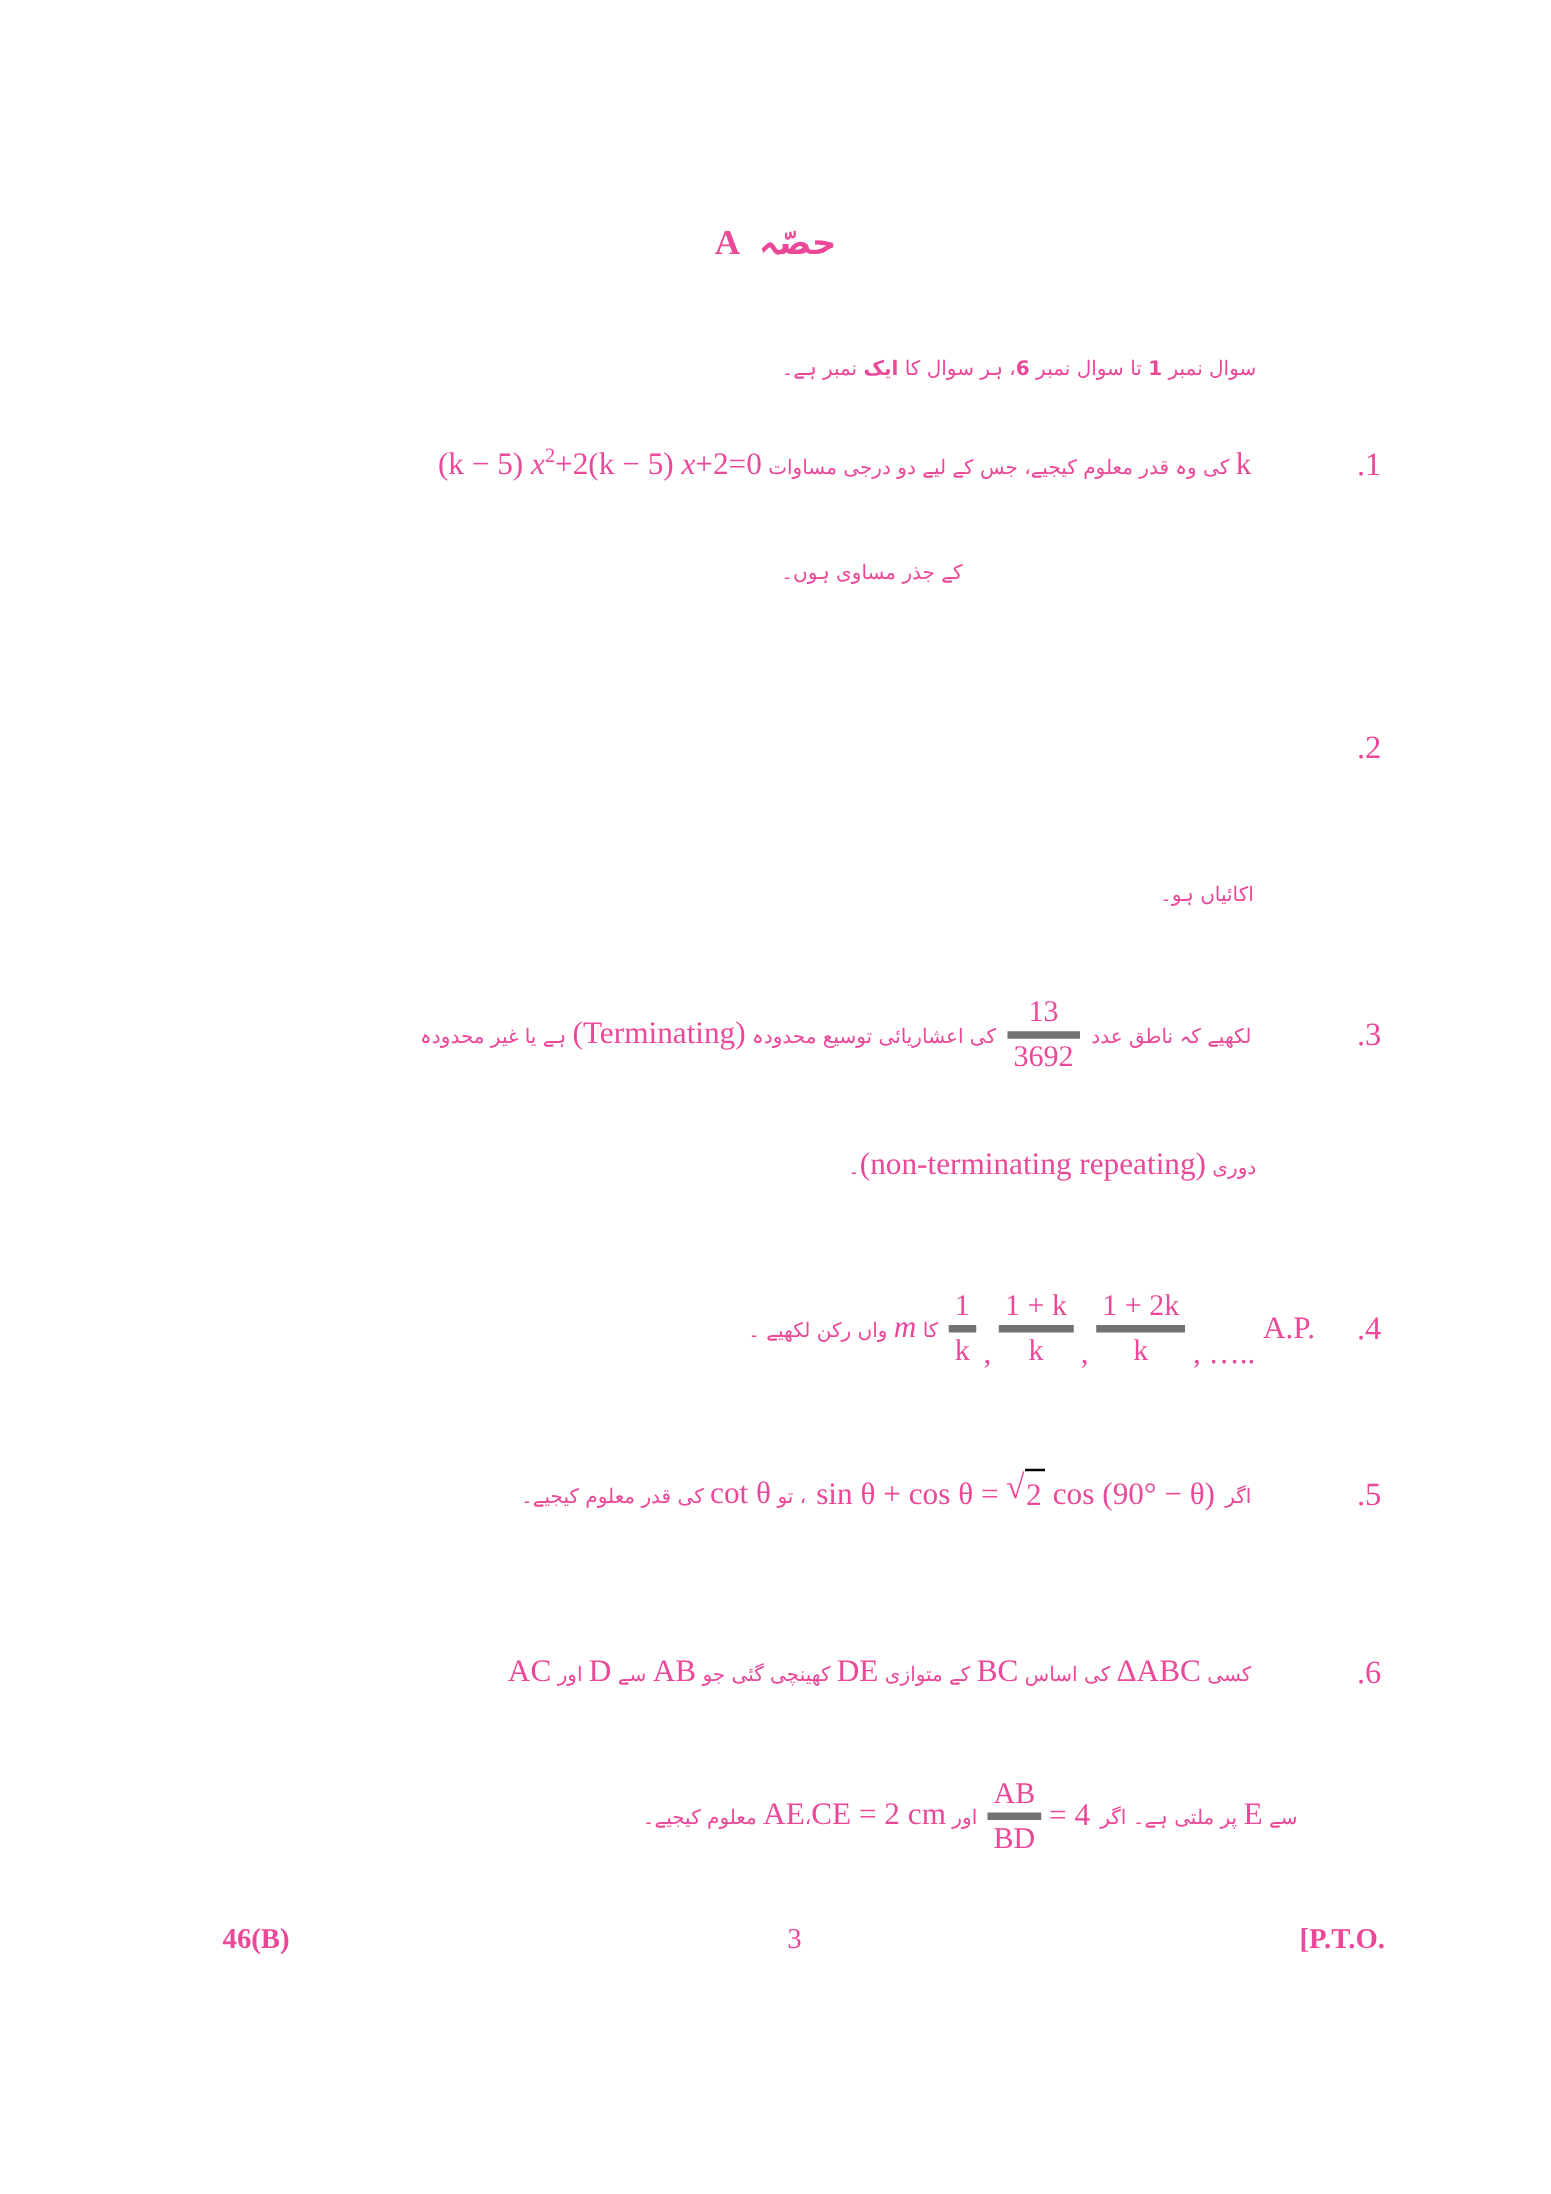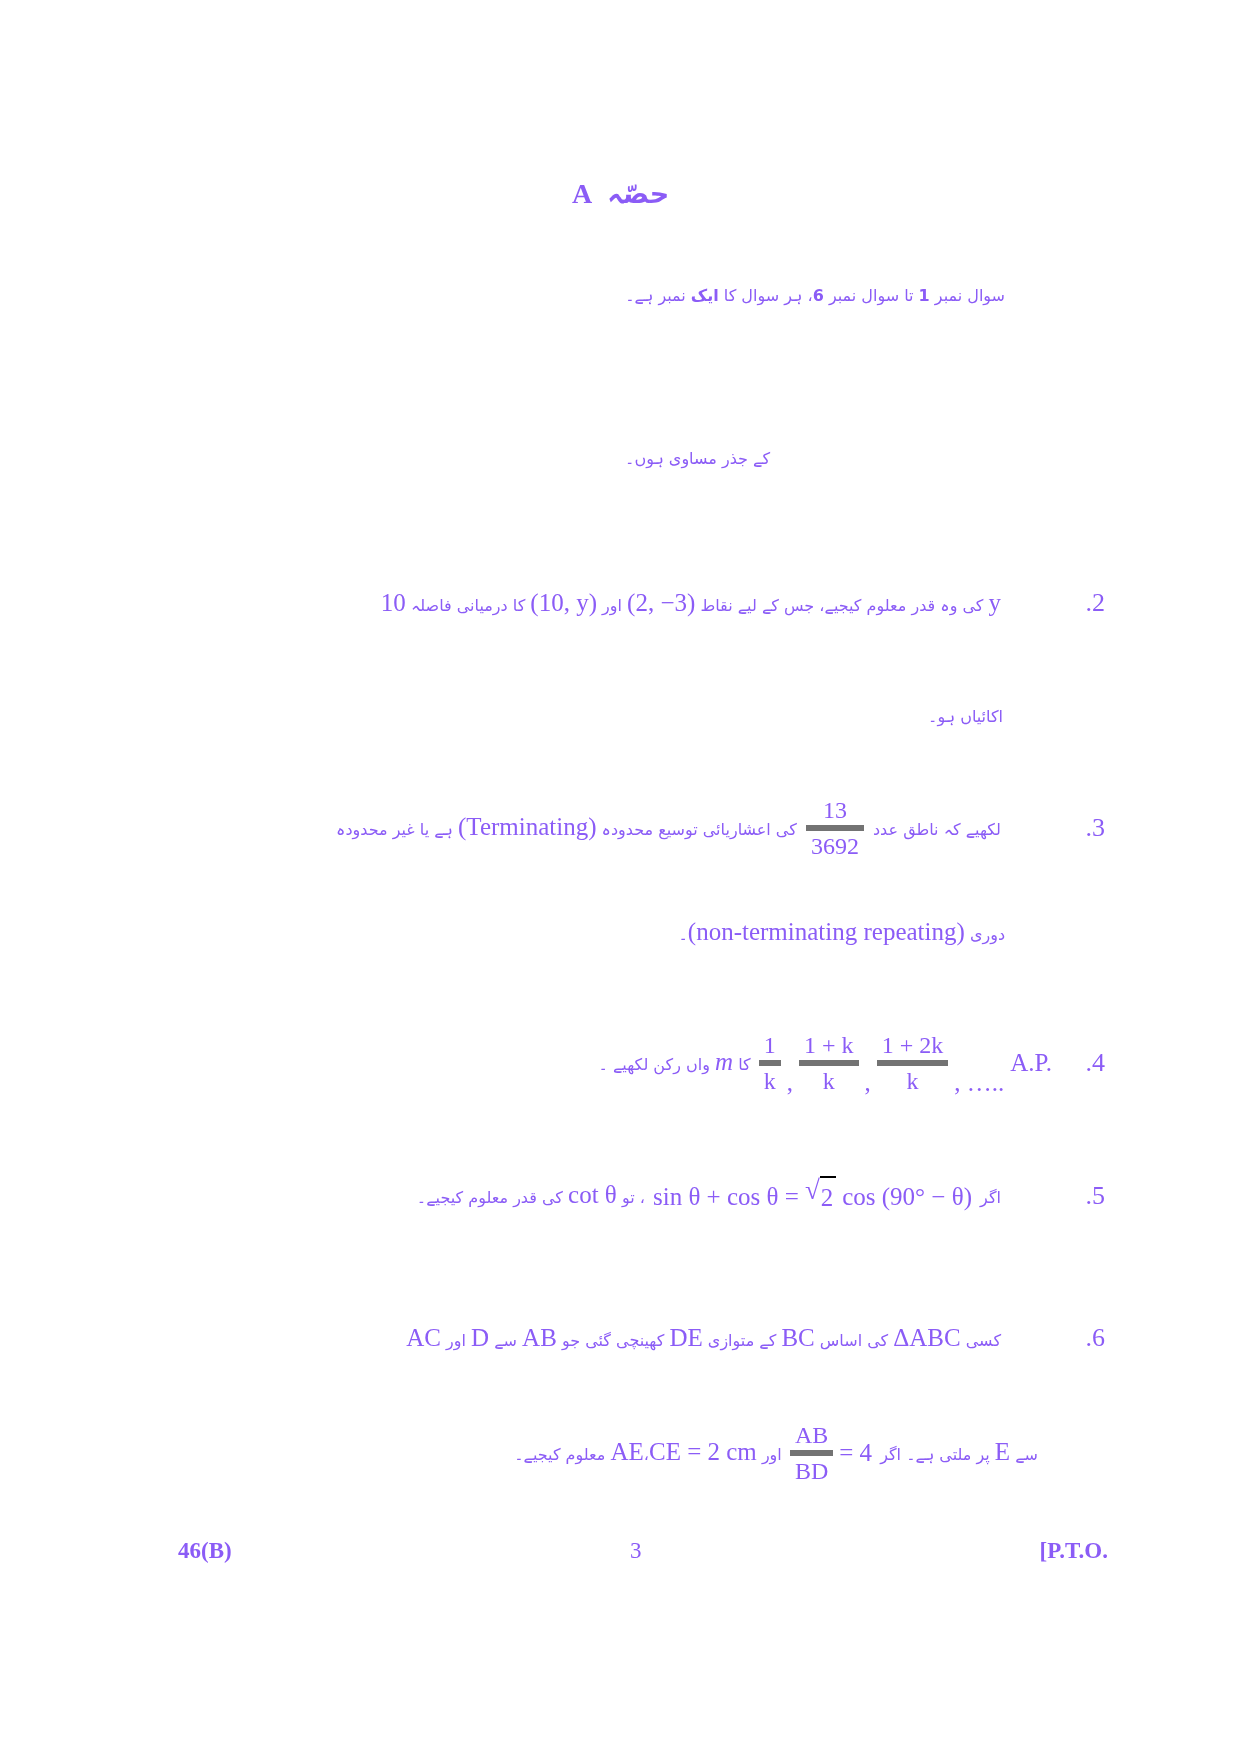--- a/index.html
+++ b/index.html
@@ -1,18 +1,18 @@
 <!DOCTYPE html>
 <html lang="ur"><head>
 <meta charset="utf-8">
 <style>
   html,body { margin:0; padding:0; background:#ffffff; }
   .page {
     position:relative; width:1241px; height:1755px; margin:0 auto;
-    background:#ffffff; color:#8b5cf6; overflow:hidden;
+    background:#ffffff; color:#ec4899; overflow:hidden;
     font-family:"DejaVu Sans", sans-serif;
   }
   .line { position:absolute; display:flex; justify-content:flex-end; align-items:center; }
   .qbody { direction:rtl; text-align:right; white-space:nowrap; font-size:23px; line-height:1.6; }
   .qnum {
     flex:none; width:104px; text-align:right; direction:ltr;
     font-family:"Liberation Serif","DejaVu Serif",serif; font-size:26px; white-space:nowrap;
   }
   .qnum.narrow { width:50px; }
   .ur { font-size:16px; font-family:"DejaVu Sans", sans-serif; }
@@ -55,29 +55,32 @@
     <span class="ur">حصّہ</span>
     <span class="latin">A</span>
   </div>
 
   <div class="line" style="top:280px; right:236px;">
     <div class="intro">
       <span class="ur">سوال نمبر </span><span class="ur bold">1</span><span class="ur"> تا سوال نمبر </span><span class="ur bold">6</span><span class="ur">، ہر سوال کا </span><span class="ur bold">ایک</span><span class="ur"> نمبر ہے۔</span>
     </div>
   </div>
 
+  <div class="line" style="top:352px; right:136px; left:0;">
+    <div class="qbody">
+      <span class="latin">k</span><span class="ur"> کی وہ قدر معلوم کیجیے، جس کے لیے دو درجی مساوات </span><span class="latin"><span>(k − 5) </span><span class="it">x</span><sup>2</sup><span>+2(k − 5) </span><span class="it">x</span><span>+2=0</span></span>
+    </div>
+    <div class="qnum">.1</div>
+  </div>
 
   <div class="line" style="top:438px; right:471px;">
     <div class="qbody"><span class="ur">کے جذر مساوی ہوں۔</span></div>
   </div>
 
   <div class="line" style="top:583px; right:136px; left:0;">
-    <div class="qbody">
-      <span class="latin">y</span><span class="ur"> کی وہ قدر معلوم کیجیے، جس کے لیے نقاط </span><span class="latin">(2, −3)</span><span class="ur"> اور </span><span class="latin">(10, y)</span><span class="ur"> کا درمیانی فاصلہ </span><span class="latin">10</span>
-    </div>
     <div class="qnum">.2</div>
   </div>
 
   <div class="line" style="top:696px; right:238px;">
     <div class="qbody"><span class="ur">اکائیاں ہو۔</span></div>
   </div>
 
   <div class="line" style="top:795px; right:136px; left:0;">
     <div class="qbody">
       <span class="ur">لکھیے کہ ناطق عدد </span><span class="frac"><span class="fnum">13</span><span class="fden">3692</span></span><span class="ur"> کی اعشاریائی توسیع محدودہ </span><span class="latin">(Terminating)</span><span class="ur"> ہے یا غیر محدودہ </span>

